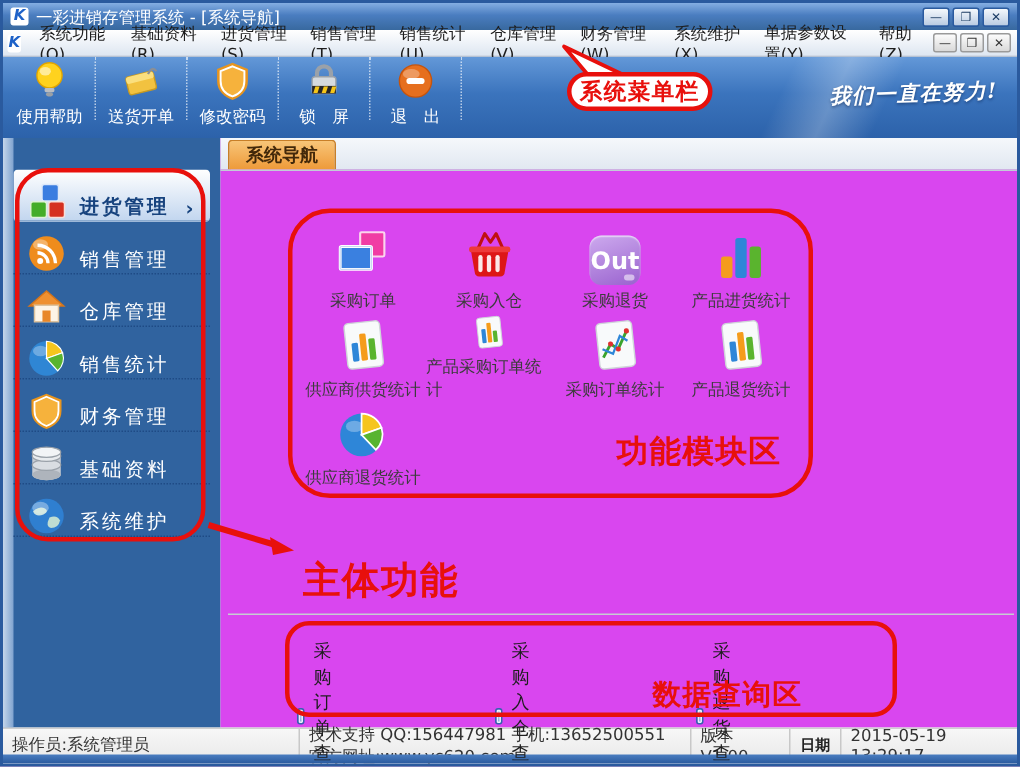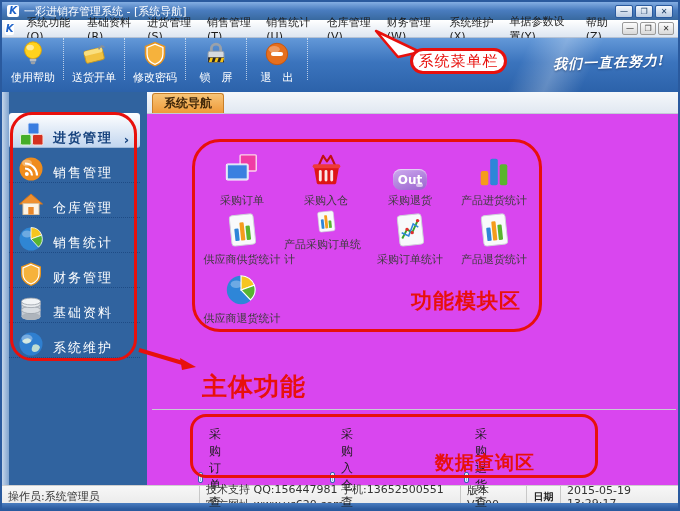--- a/index.html
+++ b/index.html
@@ -33,22 +33,22 @@
     background:linear-gradient(115deg,rgba(255,255,255,0) 30%,rgba(255,255,255,.25) 45%,rgba(255,255,255,0) 60%); pointer-events:none;}
   .tb-btn{ width:58px; height:50px; display:flex; flex-direction:column; align-items:center;
     justify-content:flex-end; gap:1px; color:#fff; font-size:11px; cursor:pointer; padding-bottom:3px; }
   .tb-sep{ height:42px; border-left:1px dotted rgba(255,255,255,.65); margin:0 1px; }
   .tb-ico{ width:30px; height:30px; display:flex; align-items:center; justify-content:center; }
   .slogan{ position:absolute; left:551px; top:52px; color:#fff; font-size:14px; font-weight:bold;
     font-style:italic; font-family:"DejaVu Serif","Liberation Serif",serif; transform:rotate(-2deg);
     text-shadow:0 1px 2px rgba(0,20,60,.45); letter-spacing:1px; }
 
   
-  .ann-bubble{ position:absolute; left:408px; top:46px; width:97px; height:26px; background:#fff;
-    border:3px solid #e8100c; border-radius:13px; color:#e8100c; font-size:15px; font-weight:normal;
+  .ann-bubble{ position:absolute; left:376px; top:46px; width:97px; height:26px; background:#fff;
+    border:3px solid #e8100c; border-radius:13px; color:#e8100c; font-size:15px; font-weight:bold;
     display:flex; align-items:center; justify-content:center; z-index:6; letter-spacing:1px;}
   .svg-overlay{ position:absolute; left:0; top:0; width:680px; height:511px; pointer-events:none; z-index:5; }
   .ann-box{ position:absolute; border:3px solid #e8100c; pointer-events:none; z-index:4; }
   .ann-box.sidebar-box{ left:8px; top:110px; width:127px; height:249px; border-radius:22px; }
   .ann-box.modules-box{ left:190px; top:137px; width:350px; height:193px; border-radius:28px; }
   .ann-box.query-box{ left:188px; top:412px; width:408px; height:64px; border-radius:16px; }
   .ann-text{ position:absolute; color:#e8100c; font-weight:bold; z-index:4; letter-spacing:1px; }
   .ann-modules{ left:409px; top:285px; font-size:21px; }
   .ann-main{ left:200px; top:368px; font-size:25px; }
   .ann-query{ left:433px; top:448px; font-size:19px; }
@@ -70,23 +70,23 @@
   .tabbar{ height:22px; background:linear-gradient(#f5f8fb,#e1e8f1); border-bottom:1px solid #c2cbd6;
     display:flex; align-items:flex-end; padding-left:5px; }
   .tab{ height:20px; padding:0 11px; background:linear-gradient(#f8c578,#ee9a39);
     border:1px solid #c87f28; border-bottom:none; border-radius:3px 3px 0 0; font-size:12px;
     font-weight:bold; color:#42280a; display:flex; align-items:center; cursor:pointer; }
 
   .mod-grid{ position:absolute; left:198px; top:148px; width:336px; display:grid;
     grid-template-columns:repeat(4,84px); grid-auto-rows:59px; z-index:2;}
   .mod-cell{ display:flex; flex-direction:column; align-items:center; justify-content:flex-end;
     gap:3px; font-size:11px; color:#3c3c3c; cursor:pointer; padding-bottom:1px; }
-  .out-badge{ width:34px; height:21px; border-radius:8px;
+  .out-badge{ width:34px; height:33px; border-radius:8px;
     background:linear-gradient(160deg,#cdaaee 0%,#a978d8 70%,#9a62cf 100%);
-    color:#fff; font-size:12px; font-weight:bold; display:flex; align-items:center; justify-content:center;
+    color:#fff; font-size:16px; font-weight:bold; display:flex; align-items:center; justify-content:center;
     position:relative; box-shadow:inset 0 1px 1px rgba(255,255,255,.6); }
   .out-badge::after{ content:""; position:absolute; right:4px; bottom:3px; width:7px; height:4px;
     border-radius:3px; background:rgba(255,255,255,.55); }
 
   .h-divider{ position:absolute; left:5px; top:317px; width:524px; border-top:1px solid #c7ccd2; }
   .query-row{ position:absolute; left:0; top:0; }
   .query-item{ position:absolute; display:flex; align-items:center; gap:6px; font-size:12px;
     color:#1d1d1d; cursor:pointer; z-index:2;}
   .q-ico{ width:13px; height:11px; border:1px solid #3463b0; border-radius:2px;
     background:linear-gradient(#cfe0f5,#7ea6e0); box-shadow:inset 0 0 0 1px #eaf2fc; }

